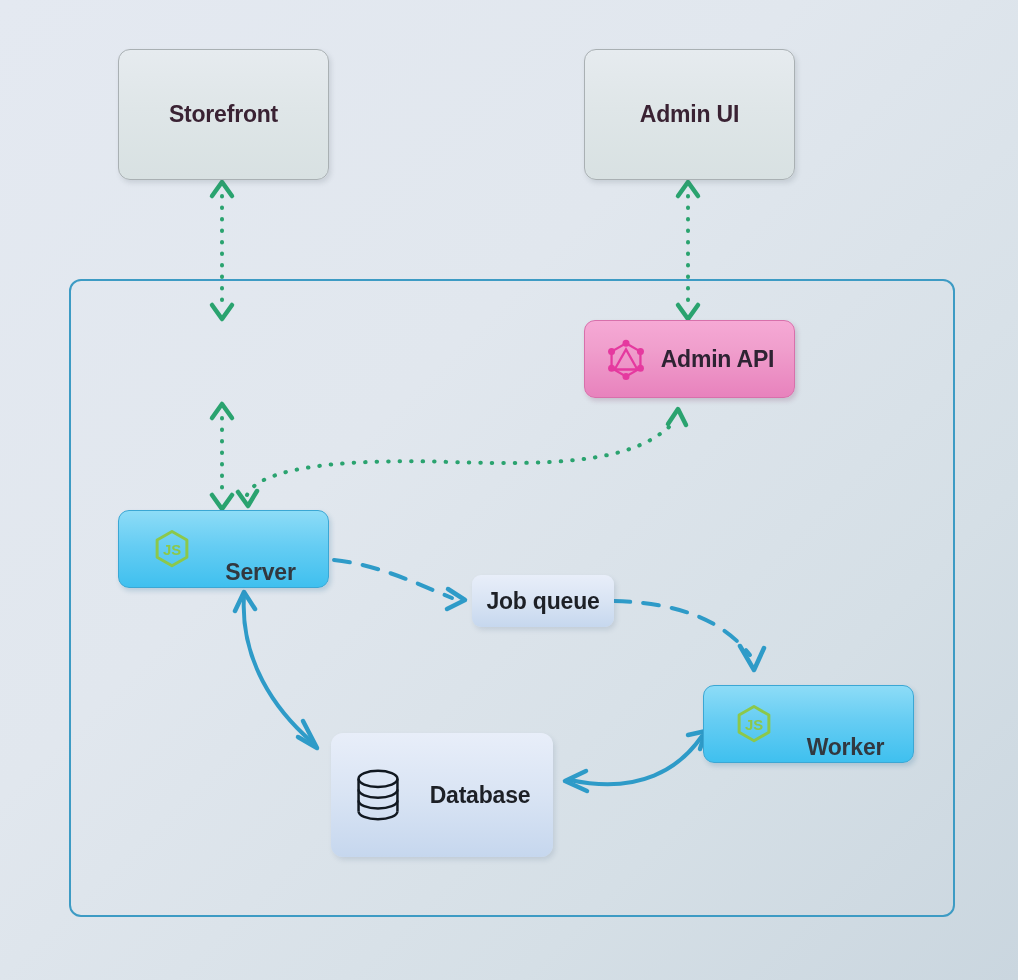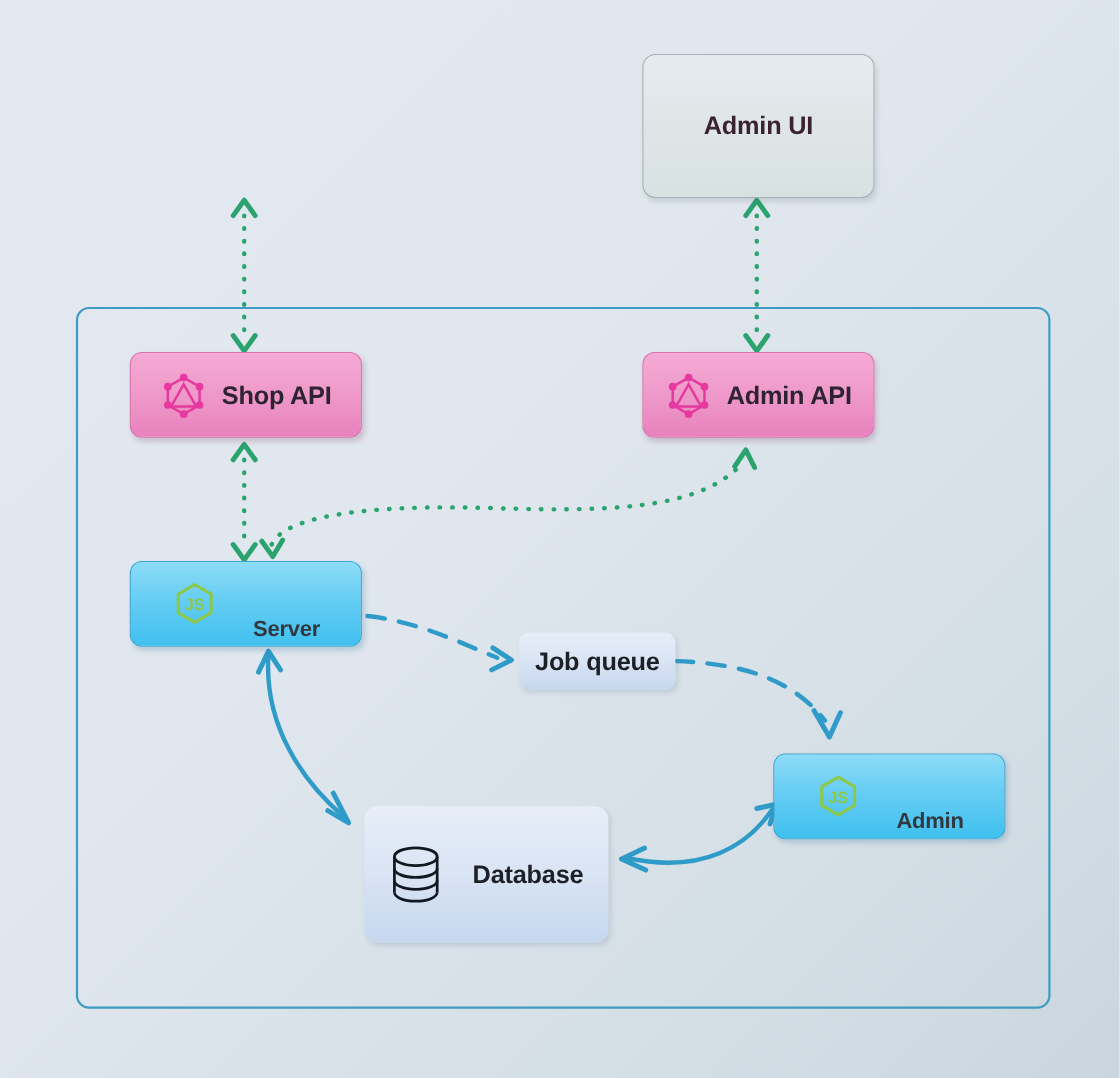--- a/index.html
+++ b/index.html
@@ -73,21 +73,21 @@
   
   .svc {
     background: linear-gradient(180deg, #8ddcf7 0%, #66cdf3 45%, #3fc0ef 100%);
     border: 1.5px solid #3ba7d4;
     border-radius: 11px;
     box-shadow: 2px 3px 5px rgba(40,110,150,0.22);
     gap: 32px;
     padding: 0 16px;
   }
   .svc .label {
-    font-size: 20px;
+    font-size: 23px;
     color: #32383f;
     margin-top: 46px;
   }
 
   
   .plain {
     background: linear-gradient(180deg, #e8eef9 0%, #d9e4f4 50%, #c6d7ee 100%);
     border: none;
     border-radius: 9px;
     box-shadow: 2px 3px 5px rgba(90,110,140,0.18);
@@ -164,83 +164,67 @@
       <path d="M298,737 L317,748 L303,721" fill="none" stroke="#2e9bc8" stroke-width="4.5" stroke-linecap="round" stroke-linejoin="round"></path>
     </g>
 
     <g>
       <path d="M570,780 C640,795 680,768 702,736" fill="none" stroke="#2e9bc8" stroke-width="4" stroke-linecap="round"></path>
       <path d="M586,771 L565,781 L587,791" fill="none" stroke="#2e9bc8" stroke-width="4.5" stroke-linecap="round" stroke-linejoin="round"></path>
       <path d="M688,735 L706,731 L700,749" fill="none" stroke="#2e9bc8" stroke-width="4.5" stroke-linecap="round" stroke-linejoin="round"></path>
     </g>
   </svg>
 
+  <div class="node client" style="left:118px; top:49px; width:211px; height:131px;">
+    <span class="label">Storefront</span>
+  </div>
 
   <div class="node client" style="left:584px; top:49px; width:211px; height:131px;align-items:center;">
     <span class="label">Admin UI</span>
   </div>
 
-  <div class="node api" style="left:118px; top:320px; width:211px; height:78px;">
+
+  <div class="node api" style="left:584px; top:320px; width:211px; height:78px;align-items:center;">
     <span class="ico">
       <svg width="42" height="42" viewBox="0 0 48 48">
         <g stroke="#e5399f" stroke-width="2.6" fill="none">
           <polygon points="24,6 40.5,15.5 40.5,34.5 24,44 7.5,34.5 7.5,15.5"></polygon>
           <polygon points="24,13 37,36 11,36"></polygon>
         </g>
         <g fill="#e5399f">
           <circle cx="24" cy="6" r="4"></circle>
           <circle cx="40.5" cy="15.5" r="4"></circle>
           <circle cx="40.5" cy="34.5" r="4"></circle>
           <circle cx="24" cy="44" r="4"></circle>
           <circle cx="7.5" cy="34.5" r="4"></circle>
           <circle cx="7.5" cy="15.5" r="4"></circle>
         </g>
       </svg>
     </span>
-    <span class="label">Shop API</span>
-  </div>
-
-  <div class="node api" style="left:584px; top:320px; width:211px; height:78px;align-items:center;">
-    <span class="ico">
-      <svg width="42" height="42" viewBox="0 0 48 48">
-        <g stroke="#e5399f" stroke-width="2.6" fill="none">
-          <polygon points="24,6 40.5,15.5 40.5,34.5 24,44 7.5,34.5 7.5,15.5"></polygon>
-          <polygon points="24,13 37,36 11,36"></polygon>
-        </g>
-        <g fill="#e5399f">
-          <circle cx="24" cy="6" r="4"></circle>
-          <circle cx="40.5" cy="15.5" r="4"></circle>
-          <circle cx="40.5" cy="34.5" r="4"></circle>
-          <circle cx="24" cy="44" r="4"></circle>
-          <circle cx="7.5" cy="34.5" r="4"></circle>
-          <circle cx="7.5" cy="15.5" r="4"></circle>
-        </g>
-      </svg>
-    </span>
     <span class="label">Admin API</span>
   </div>
 
   <div class="node svc" style="left:118px; top:510px; width:211px; height:78px;">
     <span class="ico">
       <svg width="42" height="42" viewBox="0 0 48 48">
         <path d="M24,4 L41,13.8 L41,33.4 L24,43.2 L7,33.4 L7,13.8 Z" fill="none" stroke="#8cc84b" stroke-width="3.4" stroke-linejoin="round"></path>
         <text x="24" y="30.5" text-anchor="middle" font-family="&quot;Liberation Sans&quot;, sans-serif" font-size="17" font-weight="bold" fill="#8cc84b">JS</text>
       </svg>
     </span>
     <span class="label">Server</span>
   </div>
 
   <div class="node svc" style="left:703px; top:685px; width:211px; height:78px;">
     <span class="ico">
       <svg width="42" height="42" viewBox="0 0 48 48">
         <path d="M24,4 L41,13.8 L41,33.4 L24,43.2 L7,33.4 L7,13.8 Z" fill="none" stroke="#8cc84b" stroke-width="3.4" stroke-linejoin="round"></path>
         <text x="24" y="30.5" text-anchor="middle" font-family="&quot;Liberation Sans&quot;, sans-serif" font-size="17" font-weight="bold" fill="#8cc84b">JS</text>
       </svg>
     </span>
-    <span class="label">Admin</span>
+    <span class="label">Worker</span>
   </div>
 
   <div class="node plain" style="left:472px; top:575px; width:142px; height:52px;justify-content:center;">
     <span class="label">Job queue</span>
   </div>
 
   <div class="node plain store" style="left:331px; top:733px; width:222px; height:124px;">
     <span class="ico">
       <svg width="48" height="54" viewBox="0 0 44 50">
         <g fill="none" stroke="#111820" stroke-width="2.3">

